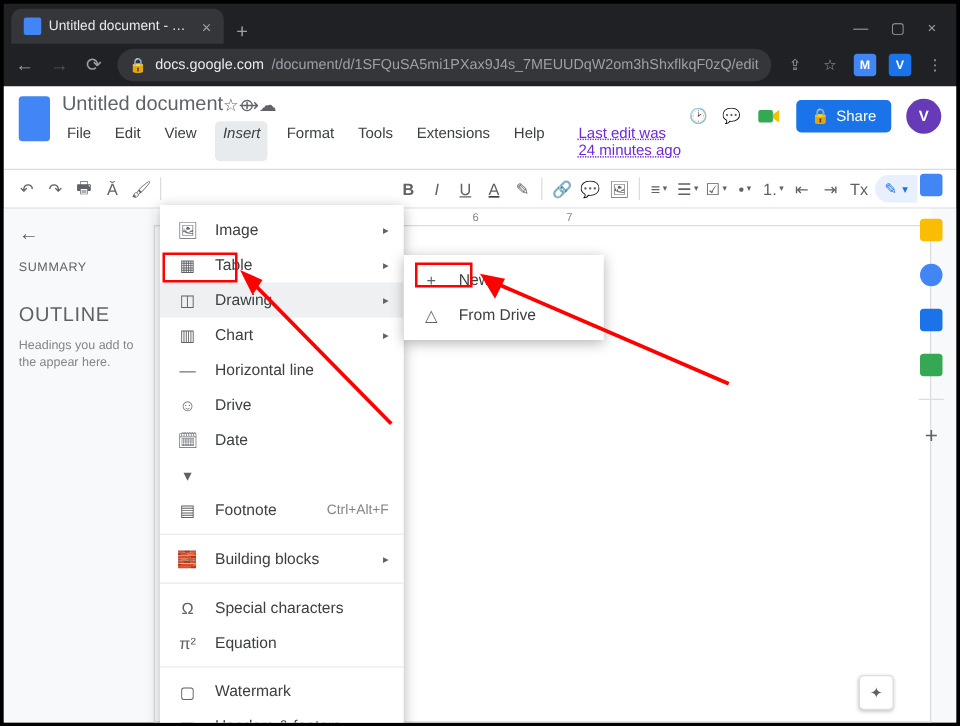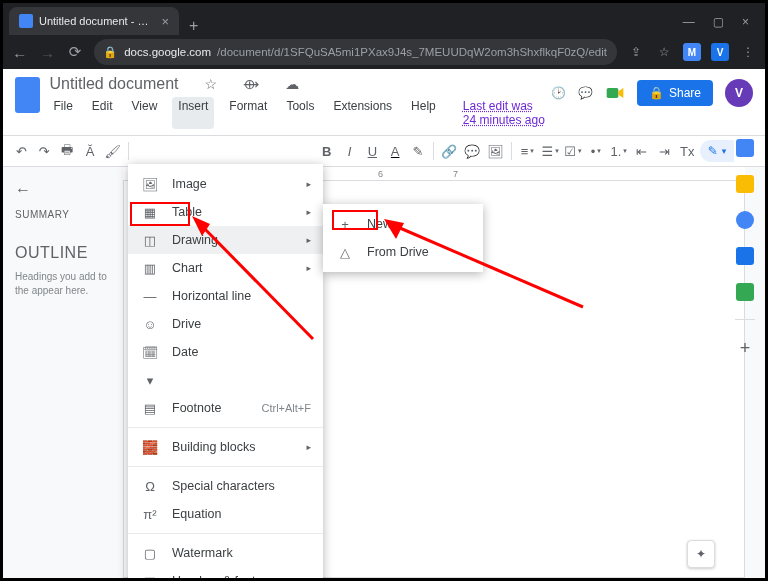--- a/index.html
+++ b/index.html
@@ -19,24 +19,24 @@
   .extbar { display: flex; gap: 10px; align-items: center; }
   .exticon { width: 18px; height: 18px; display: flex; align-items: center; justify-content: center; color: #9aa0a6; }
   .exticon.m { background:#4285f4; color:#fff; border-radius:3px; font-size:10px; font-weight:bold; }
   .exticon.v { background:#1a73e8; color:#fff; border-radius:3px; font-size:10px; font-weight:bold; }
 
   .content { flex: 1; background: #fff; display: flex; flex-direction: column; position: relative; overflow: hidden; }
 
   .docs-header { display: flex; align-items: flex-start; padding: 6px 12px 0 12px; }
   .docs-logo { width: 28px; height: 36px; background:#4285f4; border-radius:3px; margin-top:2px;}
   .docs-titleblock { margin-left: 10px; }
-  .docs-title { font-size: 16px; color:#5f6368; display:flex; align-items:center; gap:26px; }
+  .docs-title { font-size: 16px; color:#5f6368; display:flex; align-items:center; gap:0; }
   .docs-title .icon { color:#5f6368; font-size:14px; }
   .docs-menu { display:flex; gap:11px; font-size:12px; color:#3c4043; margin-top:4px; }
-  .docs-menu span.sel { background:#e8ebee; border-radius:4px; padding:2px 6px;}
+  .docs-menu span.sel { background:#e8ebee; border-radius:4px; padding:2px 6px;font-style:italic;}
   .docs-menu span { padding:2px 4px; }
   .docs-lastedit { color:#6d28d9; text-decoration: underline dotted; margin-left: 8px; }
   .docs-right { margin-left:auto; display:flex; align-items:center; gap:12px; margin-top:4px;}
   .meet-icon{width:20px;height:20px;}
   .share-btn { background:#1a73e8;color:#fff;border-radius:4px;padding:6px 12px;font-size:12px;display:flex;align-items:center;gap:5px;font-weight:500;}
   .avatar { width:28px;height:28px;border-radius:50%;background:#673ab7;color:#fff;display:flex;align-items:center;justify-content:center;font-weight:bold;}
 
   .toolbar { height:32px; border-top:1px solid #dadce0;border-bottom:1px solid #dadce0; display:flex;align-items:center;padding:0 8px;gap:2px; margin-top:6px;}
   .tbtn { width:24px;height:24px;display:flex;align-items:center;justify-content:center;color:#5f6368;font-size:13px;border-radius:2px;}
   .tsep { width:1px;height:18px;background:#dadce0;margin:0 3px;}

